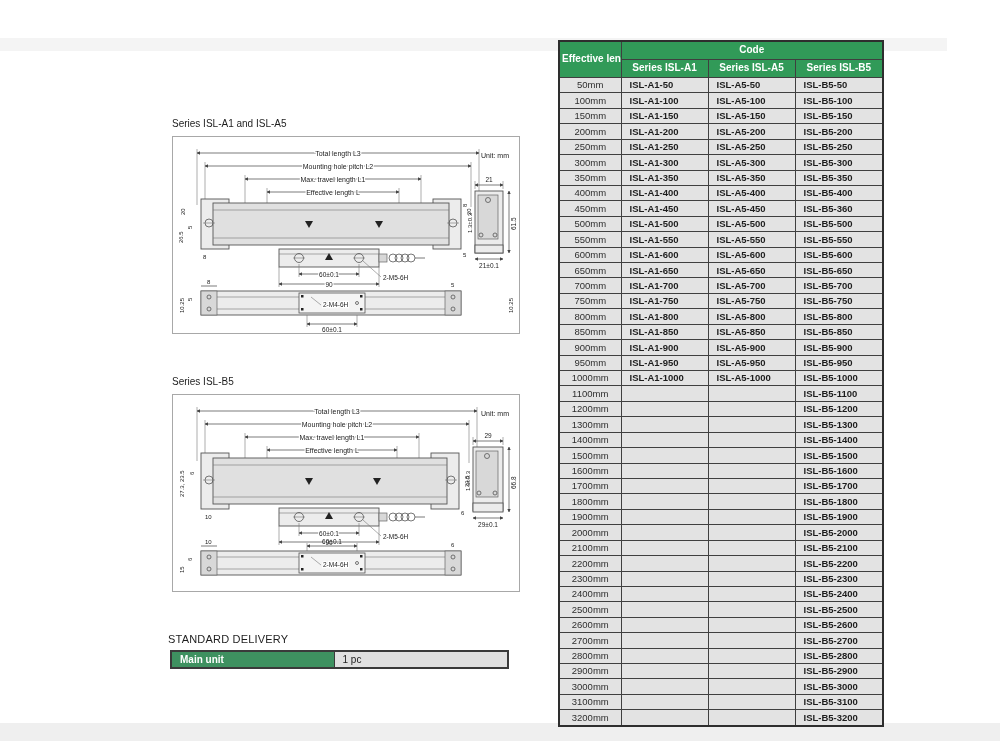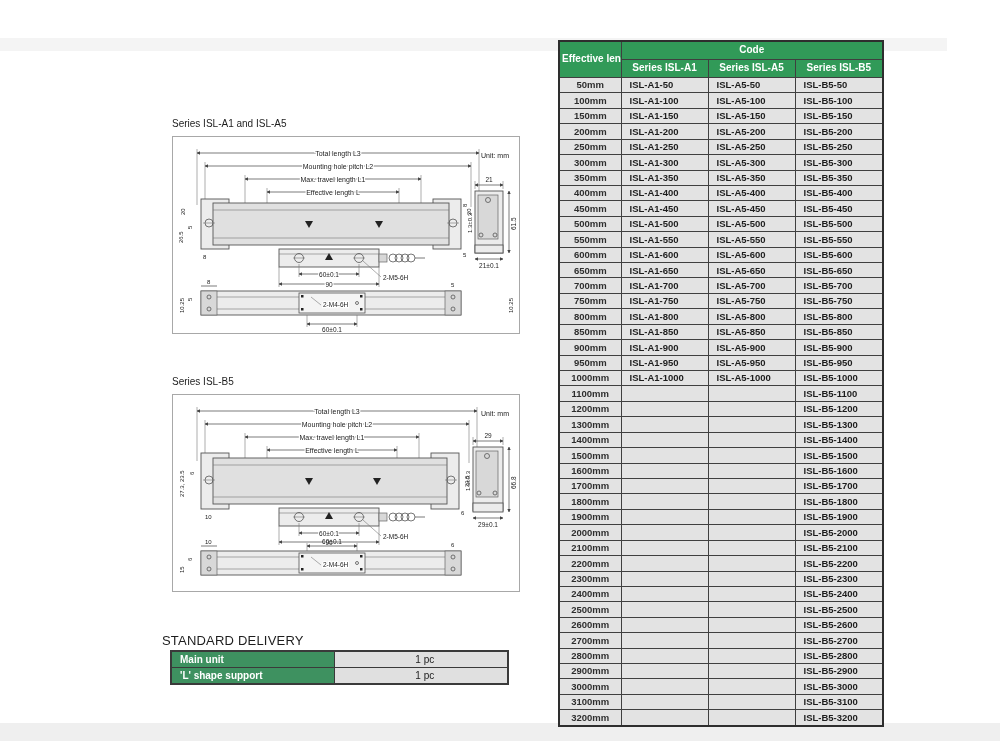--- a/index.html
+++ b/index.html
@@ -8,21 +8,21 @@
     font-family:"Liberation Sans",sans-serif;overflow:hidden;
   }
   .strip{position:absolute;pointer-events:none;}
   #strip-top{left:0;top:38px;width:947px;height:13px;background:#f4f4f4;}
   #strip-bottom{left:0;top:723px;width:1000px;height:18px;background:#efefef;}
 
   
   .sect-title{position:absolute;font-weight:normal;color:#1d1d1d;}
   #title-a{left:172px;top:118px;font-size:10px;}
   #title-b{left:172px;top:376px;font-size:10px;}
-  #title-delivery{left:162px;top:633px;font-size:13px;letter-spacing:.2px;}
+  #title-delivery{left:168px;top:633px;font-size:11px;letter-spacing:.2px;}
 
   
   .diagram-box{position:absolute;width:346px;height:196px;border:1px solid #a8a8a8;background:#fff;}
   #diagram-a{left:172px;top:136px;}
   #diagram-b{left:172px;top:394px;}
   svg{display:block;}
   svg text{fill:#222;font-family:"Liberation Sans",sans-serif;}
   .t7{font-size:7px;}
   .t65{font-size:6.5px;}
   .t6{font-size:6px;}
@@ -40,31 +40,31 @@
   #code-table{
     position:absolute;left:558px;top:40px;width:324px;height:687px;
     border-collapse:collapse;table-layout:fixed;border:2px solid #2e2e2e;
   }
   #code-table th,#code-table td{border:1px solid #3f3f3f;overflow:hidden;white-space:nowrap;}
   #code-table thead th{
     background:#319a58;color:#fff;font-size:10px;font-weight:bold;
     padding:1px 2px;height:15px;line-height:1.05;text-align:center;margin-top:16px;
   }
   #code-table tbody td{background:#e3e3e3;font-size:9.5px;line-height:1;padding:0 0 0 8px;color:#1d1d1d;}
-  #code-table tbody td.len{text-align:center;padding:0;color:#2e2e2e;font-weight:bold;}
+  #code-table tbody td.len{text-align:center;padding:0;color:#2e2e2e;font-weight:normal;}
   #code-table tbody td.code{font-weight:bold;}
 
   
   #delivery-table{
     position:absolute;left:170px;top:650px;width:337px;
     border-collapse:collapse;table-layout:fixed;border:2px solid #3a3a3a;
   }
   #delivery-table td{border:1px solid #3a3a3a;height:15px;font-size:10px;line-height:1;overflow:hidden;white-space:nowrap;}
   #delivery-table td.item{background:#3e9160;color:#fff;font-weight:bold;padding:0 0 0 8px;}
-  #delivery-table td.qty{background:#e0e0e0;color:#222;padding:0 0 0 8px;text-align:center;}
+  #delivery-table td.qty{background:#e0e0e0;color:#222;padding:0 0 0 8px;}
 </style>
 </head>
 <body>
 
 <div id="strip-top" class="strip"></div>
 <div id="strip-bottom" class="strip"></div>
 
 <div id="title-a" class="sect-title">Series ISL-A1 and ISL-A5</div>
 
 <div id="diagram-a" class="diagram-box">
@@ -330,24 +330,20 @@
 <table id="delivery-table">
   <colgroup>
       <col style="width:163px">
       <col style="width:174px">
     </colgroup>
   <tbody>
       <tr>
         <td class="item">Main unit</td>
         <td class="qty">1 pc</td>
       </tr>
-      <tr>
-        <td class="item">'L' shape support</td>
-        <td class="qty">1 pc</td>
-      </tr>
     </tbody>
 </table>
 
 <table id="code-table">
   <colgroup>
       <col style="width:62px">
       <col style="width:87px">
       <col style="width:87px">
       <col style="width:88px">
     </colgroup>
@@ -408,21 +404,21 @@
       <tr>
         <td class="len">400mm</td>
         <td class="code">ISL-A1-400</td>
         <td class="code">ISL-A5-400</td>
         <td class="code">ISL-B5-400</td>
       </tr>
       <tr>
         <td class="len">450mm</td>
         <td class="code">ISL-A1-450</td>
         <td class="code">ISL-A5-450</td>
-        <td class="code">ISL-B5-450</td>
+        <td class="code">ISL-B5-360</td>
       </tr>
       <tr>
         <td class="len">500mm</td>
         <td class="code">ISL-A1-500</td>
         <td class="code">ISL-A5-500</td>
         <td class="code">ISL-B5-500</td>
       </tr>
       <tr>
         <td class="len">550mm</td>
         <td class="code">ISL-A1-550</td>

